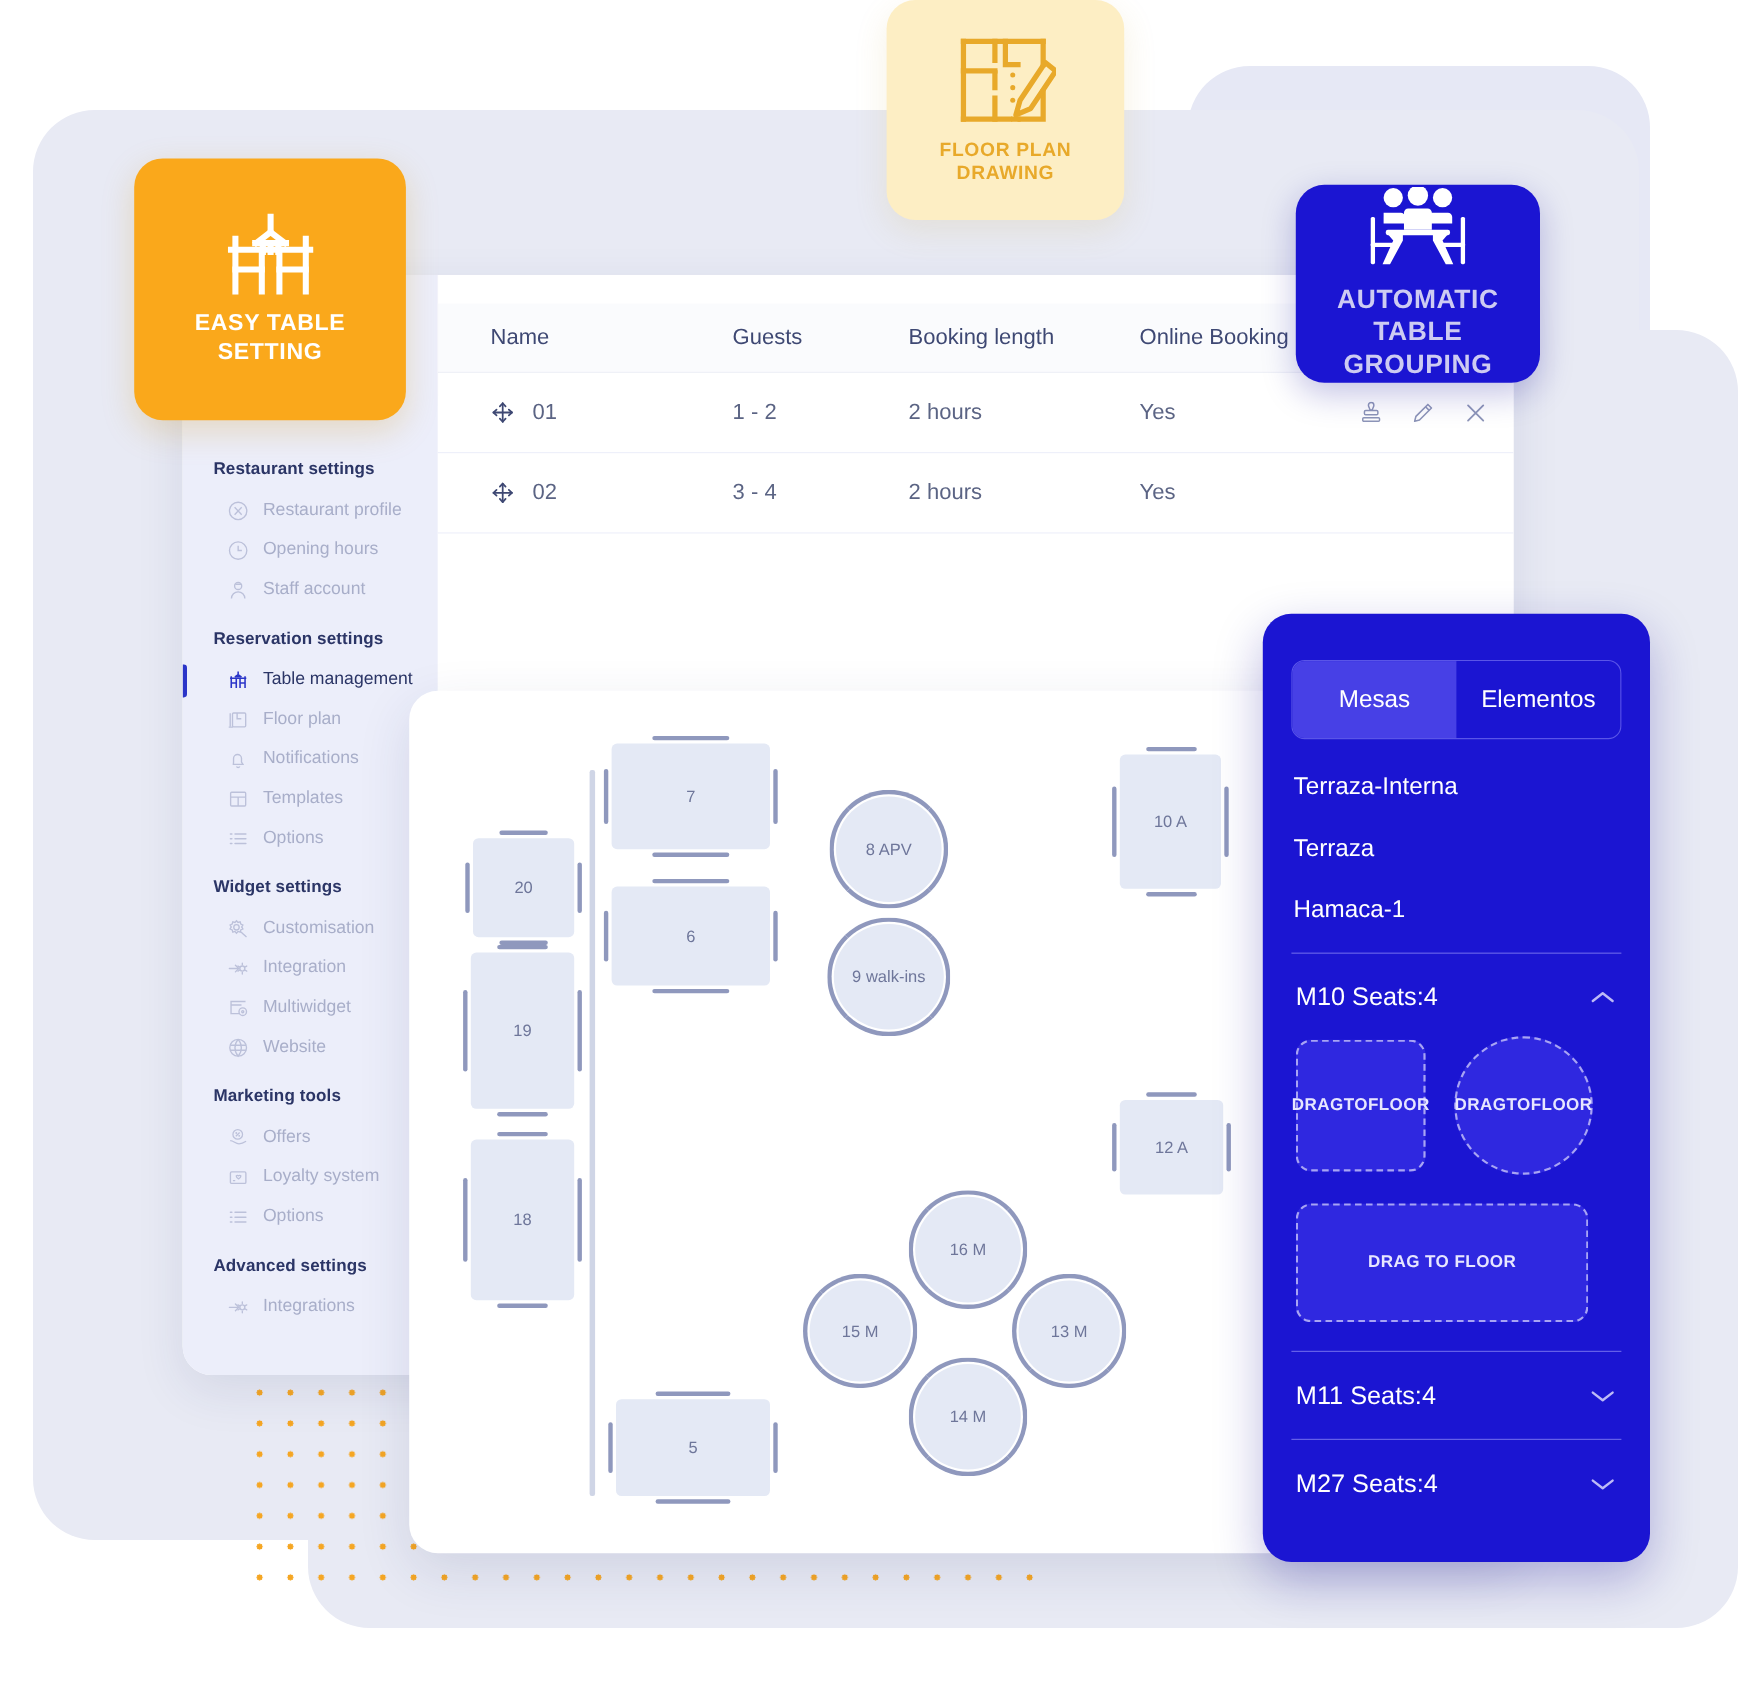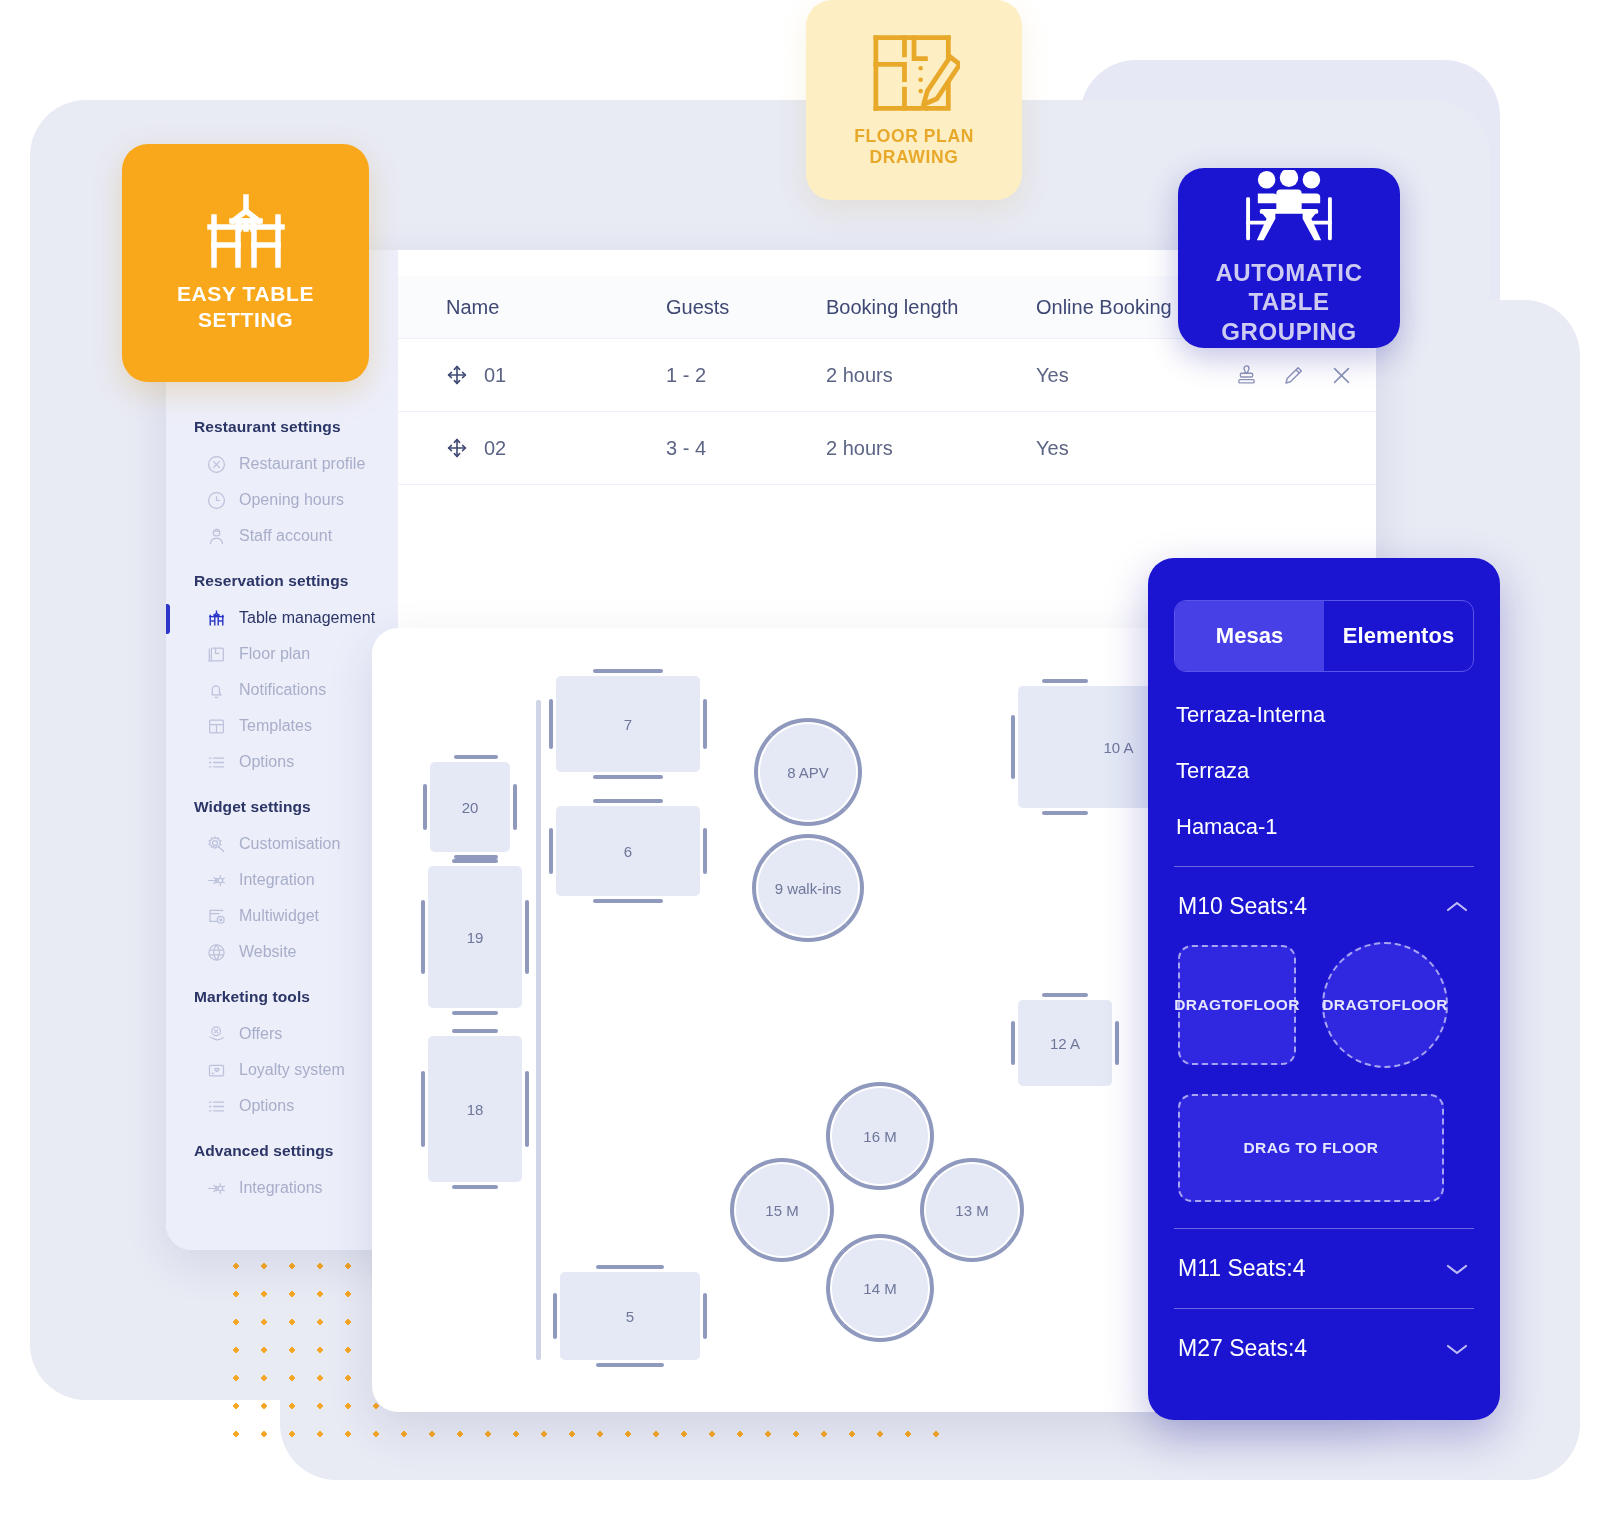--- a/index.html
+++ b/index.html
@@ -203,21 +203,20 @@
     box-shadow: 0 16px 44px rgba(20,16,150,.28);
     overflow: hidden;
   }
   #tabs {
     margin: 42px 26px 0 26px;
     height: 70px;
     border: 1px solid #5a55e8;
     border-radius: 12px;
     display: flex;
     overflow: hidden;
-    font-weight: bold;
   }
   .tab {
     flex: 1;
     display:flex; align-items:center; justify-content:center;
     color: #ffffff;
     font-size: 22px;
   }
   .tab.sel { background: #4740e6; }
   .zone {
     color: #ffffff;
@@ -567,21 +566,21 @@
         <span class="seat v" style="top: 23.04px; height: 49.92px; left: -7px;"></span>
         <span class="seat v" style="top: 23.04px; height: 49.92px; right: -7px;"></span>
       </div>
       <div class="tbl" style="left: 184px; top: 178px; width: 144px; height: 90px;">
         <span>6</span>
         <span class="seat h" style="left: 37.44px; width: 69.12px; top: -7px;"></span>
         <span class="seat h" style="left: 37.44px; width: 69.12px; bottom: -7px;"></span>
         <span class="seat v" style="top: 21.6px; height: 46.8px; left: -7px;"></span>
         <span class="seat v" style="top: 21.6px; height: 46.8px; right: -7px;"></span>
       </div>
-      <div class="tbl" style="left: 58px; top: 134px; width: 80px; height: 90px;">
+      <div class="tbl" style="left: 58px; top: 134px; width: 92px; height: 90px;">
         <span>20</span>
         <span class="seat h" style="left: 23.92px; width: 44.16px; top: -7px;"></span>
         <span class="seat h" style="left: 23.92px; width: 44.16px; bottom: -7px;"></span>
         <span class="seat v" style="top: 21.6px; height: 46.8px; left: -7px;"></span>
         <span class="seat v" style="top: 21.6px; height: 46.8px; right: -7px;"></span>
       </div>
       <div class="tbl" style="left: 56px; top: 238px; width: 94px; height: 142px;">
         <span>19</span>
         <span class="seat h" style="left: 24.44px; width: 45.12px; top: -7px;"></span>
         <span class="seat h" style="left: 24.44px; width: 45.12px; bottom: -7px;"></span>
@@ -595,21 +594,21 @@
         <span class="seat v" style="top: 35.04px; height: 75.92px; left: -7px;"></span>
         <span class="seat v" style="top: 35.04px; height: 75.92px; right: -7px;"></span>
       </div>
       <div class="tbl" style="left: 188px; top: 644px; width: 140px; height: 88px;">
         <span>5</span>
         <span class="seat h" style="left: 36.4px; width: 67.2px; top: -7px;"></span>
         <span class="seat h" style="left: 36.4px; width: 67.2px; bottom: -7px;"></span>
         <span class="seat v" style="top: 21.12px; height: 45.76px; left: -7px;"></span>
         <span class="seat v" style="top: 21.12px; height: 45.76px; right: -7px;"></span>
       </div>
-      <div class="tbl" style="left: 646px; top: 58px; width: 105px; height: 122px; padding-left: 48px;">
+      <div class="tbl" style="left: 646px; top: 58px; width: 92px; height: 122px;">
         <span>10 A</span>
         <span class="seat h" style="left: 24.44px; width: 45.12px; top: -7px;"></span>
         <span class="seat h" style="left: 24.44px; width: 45.12px; bottom: -7px;"></span>
         <span class="seat v" style="top: 29.28px; height: 63.44px; left: -7px;"></span>
         <span class="seat v" style="top: 29.28px; height: 63.44px; right: -7px;"></span>
       </div>
       <div class="tbl" style="left: 646px; top: 372px; width: 94px; height: 86px;">
         <span>12 A</span>
         <span class="seat h" style="left: 24.44px; width: 45.12px; top: -7px;"></span>
         <span class="seat v" style="top: 20.64px; height: 44.72px; left: -7px;"></span>

